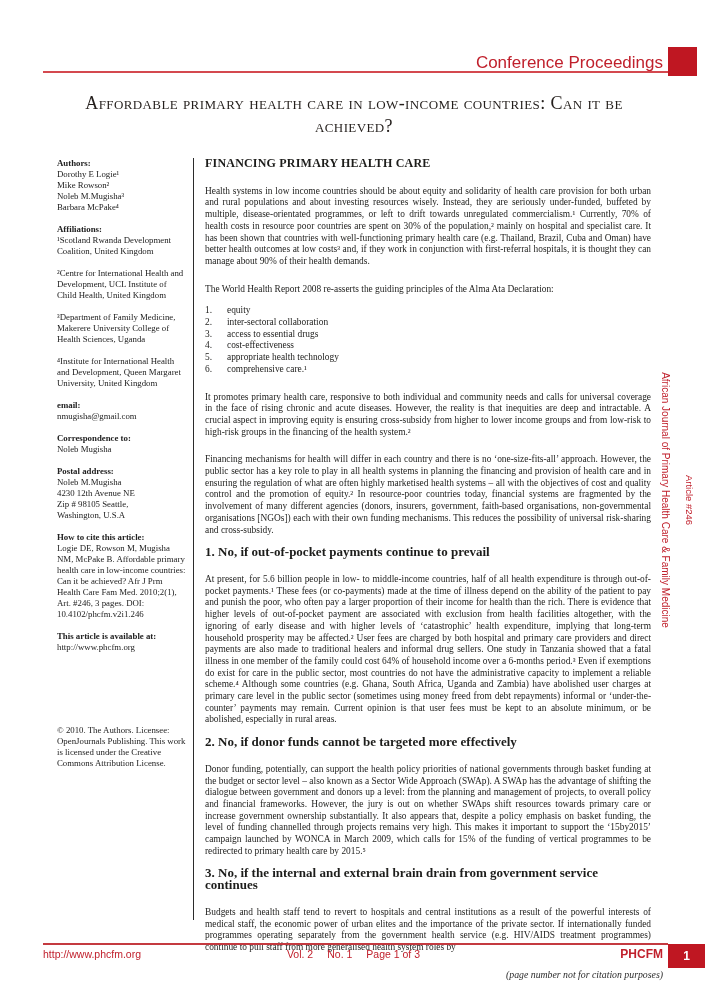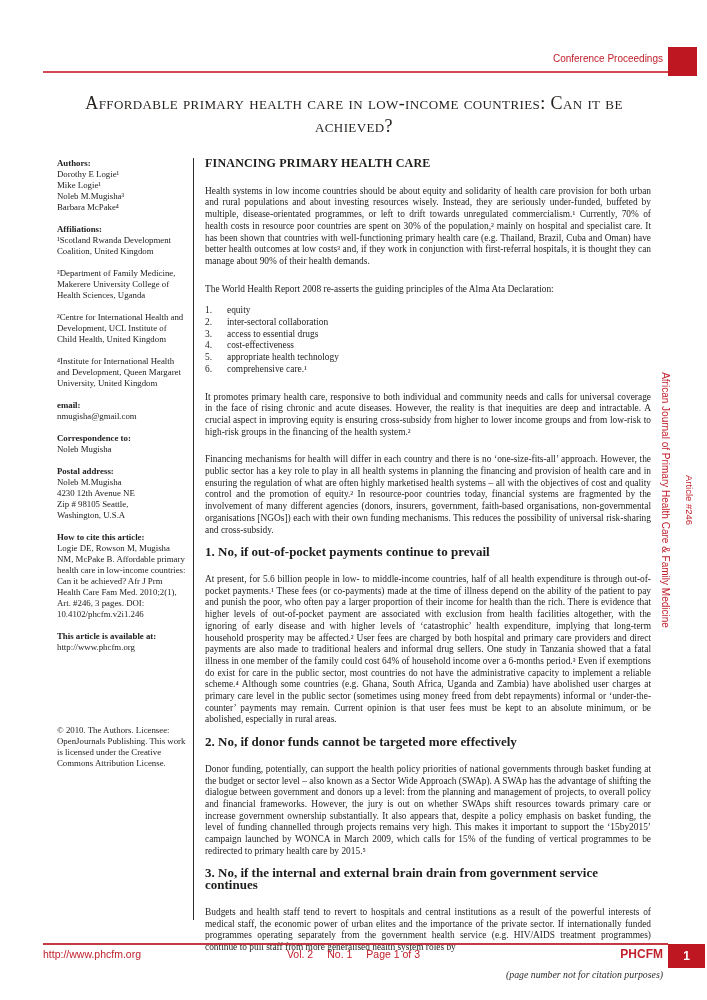--- a/index.html
+++ b/index.html
@@ -6,21 +6,21 @@
   html,body { background:#ffffff; }
   .page {
     position:relative; width:707px; height:1000px; background:#ffffff;
     font-family:"Liberation Serif","DejaVu Serif",serif; color:#1d1d1b;
     overflow:hidden;
   }
   
   .conf-label {
     position:absolute; top:53px; right:44px;
     font-family:"Liberation Sans","DejaVu Sans",sans-serif;
-    font-size:10px; color:#c0202c;
+    font-size:17px; color:#c0202c;
   }
   .header-rule {
     position:absolute; top:71px; left:43px; width:625px; height:2px;
     background:#d4494f;
   }
   .corner-square {
     position:absolute; top:47px; left:668px; width:29px; height:29px;
     background:#bf1722;
   }
   .title {
@@ -92,29 +92,29 @@
   <div class="corner-square"></div>
 
   <h1 class="title">Affordable primary health care in low-income countries: Can it be achieved?</h1>
 
   <div class="columns">
 
     <aside class="meta">
       <div class="block">
         <div class="label">Authors:</div>
         <div>Dorothy E Logie¹</div>
-        <div>Mike Logie¹</div>
+        <div>Mike Rowson²</div>
         <div>Noleb M.Mugisha³</div>
         <div>Barbara McPake⁴</div>
       </div>
       <div class="block">
         <div class="label">Affiliations:</div>
         <div class="affil">¹Scotland Rwanda Development Coalition, United Kingdom</div>
+        <div class="affil">²Centre for International Health and Development, UCL Institute of Child Health, United Kingdom</div>
         <div class="affil">³Department of Family Medicine, Makerere University College of Health Sciences, Uganda</div>
-        <div class="affil">²Centre for International Health and Development, UCL Institute of Child Health, United Kingdom</div>
         <div class="affil">⁴Institute for International Health and Development, Queen Margaret University, United Kingdom</div>
       </div>
       <div class="block">
         <div class="label">email:</div>
         <div>nmugisha@gmail.com</div>
       </div>
       <div class="block">
         <div class="label">Correspondence to:</div>
         <div>Noleb Mugisha</div>
       </div>

